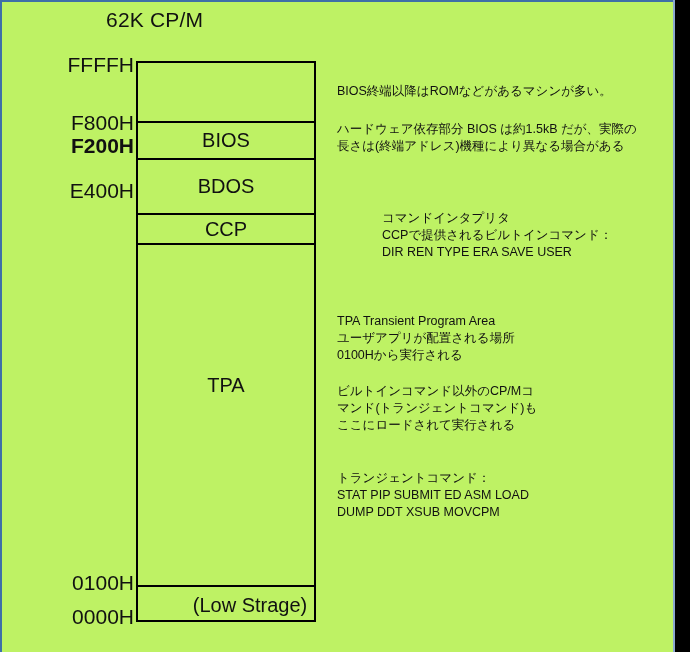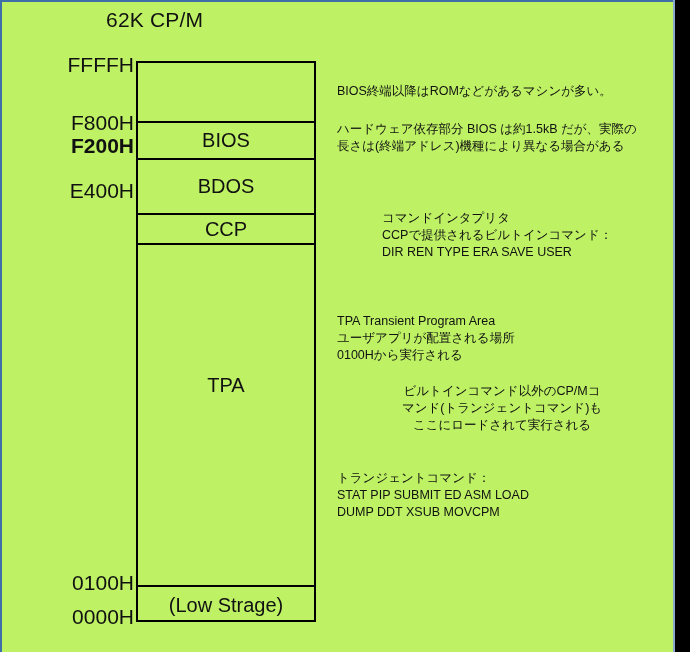--- a/index.html
+++ b/index.html
@@ -142,39 +142,39 @@
       <div class="addr" style="top: 571px;">0100H</div>
       <div class="addr" style="top: 605px;">0000H</div>
     </div>
 
   <div class="mem-box" id="mem-box">
       <div class="mem-seg" style="top: 2px; height: 57px;"></div>
       <div class="mem-seg" style="top: 96px; height: 55px;">BDOS</div>
       <div class="mem-seg" style="top: 59px; height: 37px;">BIOS</div>
       <div class="mem-seg" style="top: 151px; height: 30px;">CCP</div>
       <div class="mem-seg" style="top: 181px; height: 282px;">TPA</div>
-      <div class="mem-seg" style="top: 523px; height: 38px;">(Low Strage)</div>
+      <div class="mem-seg" style="top: 523px; height: 38px; margin-left: 24px;">(Low Strage)</div>
       <div class="seg-divider" style="top: 58px;"></div>
       <div class="seg-divider" style="top: 95px;"></div>
       <div class="seg-divider" style="top: 150px;"></div>
       <div class="seg-divider" style="top: 180px;"></div>
       <div class="seg-divider" style="top: 522px;"></div>
     </div>
 
   <div class="notes" id="notes-col">
       <div class="note" style="top: 83px;">BIOS終端以降はROMなどがあるマシンが多い。</div>
       <div class="note" style="top: 121px;">ハードウェア依存部分 BIOS は約1.5kB だが、実際の
 長さは(終端アドレス)機種により異なる場合がある</div>
       <div class="note" style="top: 210px; margin-left: 45px;">コマンドインタプリタ
 CCPで提供されるビルトインコマンド：
 DIR REN TYPE ERA SAVE USER</div>
       <div class="note" style="top: 313px;">TPA Transient Program Area
 ユーザアプリが配置される場所
 0100Hから実行される</div>
-      <div class="note" style="top: 383px; text-align: center;">ビルトインコマンド以外のCP/Mコ
+      <div class="note" style="top: 383px;">ビルトインコマンド以外のCP/Mコ
 マンド(トランジェントコマンド)も
 ここにロードされて実行される</div>
       <div class="note" style="top: 470px;">トランジェントコマンド：
 STAT PIP SUBMIT ED ASM LOAD
 DUMP DDT XSUB MOVCPM</div>
     </div>
 
 </div>
 
 </body></html>

